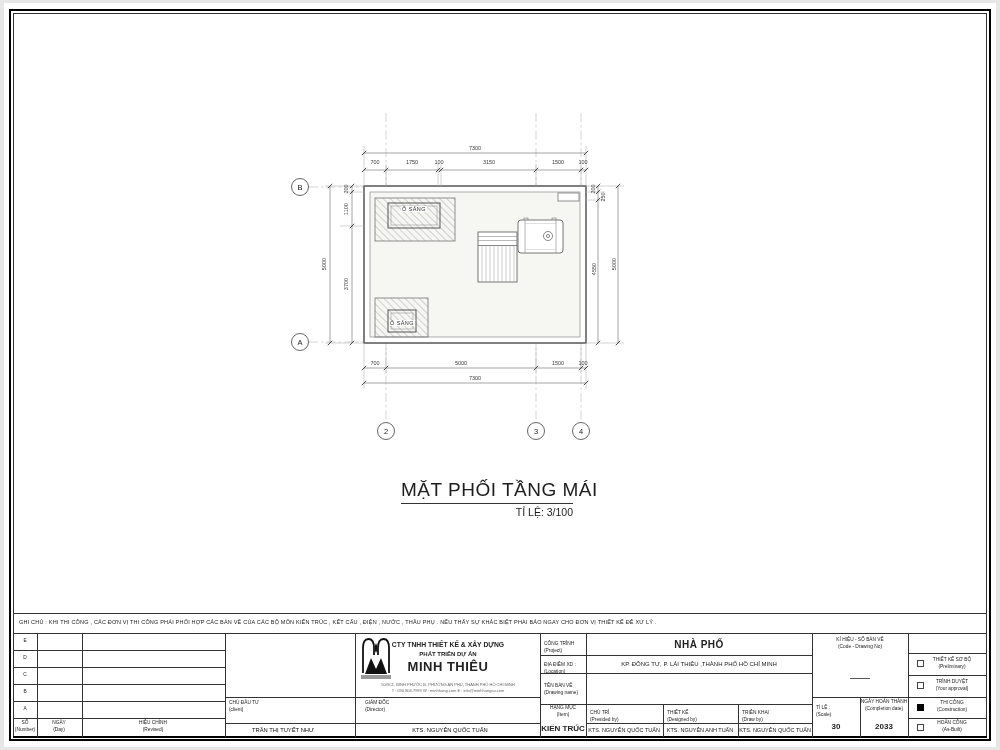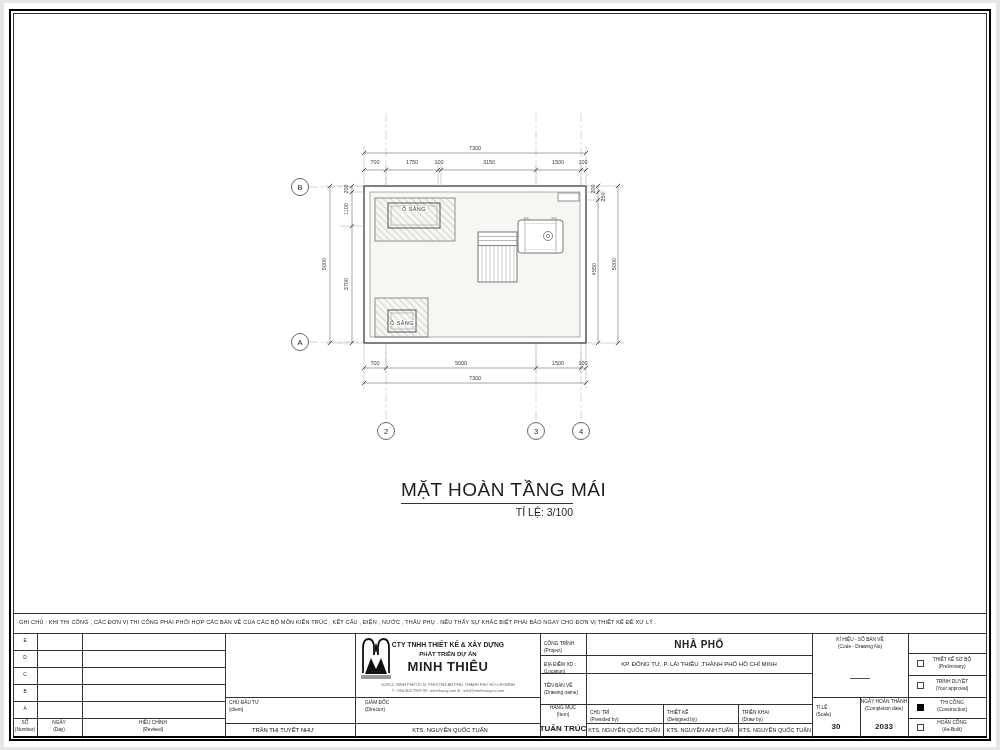--- a/index.html
+++ b/index.html
@@ -192,21 +192,21 @@
 
   <div class="bub" style="left:291px;top:178px">B</div>
   <div class="bub" style="left:291px;top:333px">A</div>
   <div class="bub" style="left:377px;top:422px">2</div>
   <div class="bub" style="left:527px;top:422px">3</div>
   <div class="bub" style="left:572px;top:422px">4</div>
 
   <span class="tx oslabel ctr" style="left:414px;top:209px;background:rgba(255,255,255,.85);padding:0 1px">Ô SÁNG</span>
   <span class="tx oslabel ctr" style="left:402px;top:323px;background:rgba(255,255,255,.9);padding:0 1px">Ô SÁNG</span>
 
-  <div class="tx ctrx" id="title-main" style="left:487px;top:479px">MẶT HOÀN TẦNG MÁI</div>
+  <div class="tx ctrx" id="title-main" style="left:487px;top:479px">MẶT PHỐI TẦNG MÁI</div>
   <div class="tx ctrx" id="title-scale" style="left:487px;top:506px">TỈ LỆ: 3/100</div>
 
   <div>
     <div class="hl" style="left:13px;top:613px;width:974px"></div>
     <span class="tx note" style="left:19px;top:619px">GHI CHÚ : KHI THI CÔNG , CÁC ĐƠN VỊ THI CÔNG PHẢI PHỐI HỢP CÁC BẢN VẼ CỦA CÁC BỘ MÔN KIẾN TRÚC , KẾT CẤU , ĐIỆN , NƯỚC , THẦU PHỤ . NẾU THẤY SỰ KHÁC BIỆT PHẢI BÁO NGAY CHO ĐƠN VỊ THIẾT KẾ ĐỂ XỬ LÝ .</span>
     <div class="hl" style="left:13px;top:633px;width:974px"></div>
   </div>
 
   <div>
     <div class="hl" style="left:13px;top:650px;width:212px"></div>
@@ -292,21 +292,21 @@
   </div>
   <span class="tx ctr" style="left:699px;top:664px;font-size:6px">KP. ĐÔNG TƯ, P. LÁI THIÊU ,THÀNH PHỐ HỒ CHÍ MINH</span>
   <div class="tx sub" style="left:544px;top:683px">
     <div>TÊN BẢN VẼ</div>
       <div>(Drawing name)</div>
   </div>
   <div class="tx subc ctr" style="left:563px;top:712px">
     <div>HẠNG MỤC</div>
       <div>(Item)</div>
   </div>
-  <span class="tx ctr bold" style="left:563px;top:728px;font-size:8px">TUẤN TRÚC</span>
+  <span class="tx ctr bold" style="left:563px;top:728px;font-size:8px">KIẾN TRÚC</span>
 
   <div class="tx sub" style="left:590px;top:710px">
     <div>CHỦ TRÌ</div>
       <div>(Presided by)</div>
   </div>
   <span class="tx ctr" style="left:624px;top:730px;font-size:5.5px">KTS. NGUYỄN QUỐC TUẤN</span>
   <div class="tx sub" style="left:667px;top:710px">
     <div>THIẾT KẾ</div>
       <div>(Designed by)</div>
   </div>

